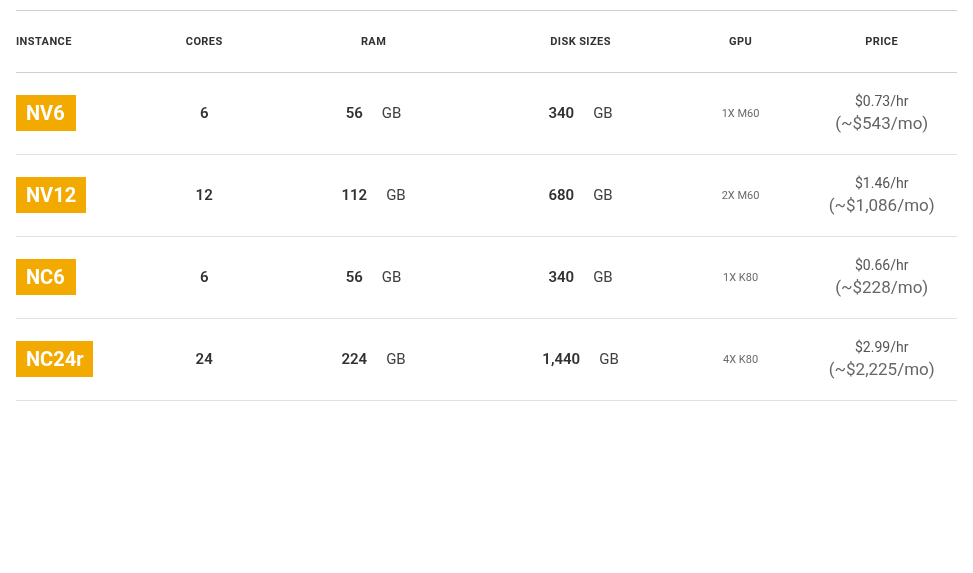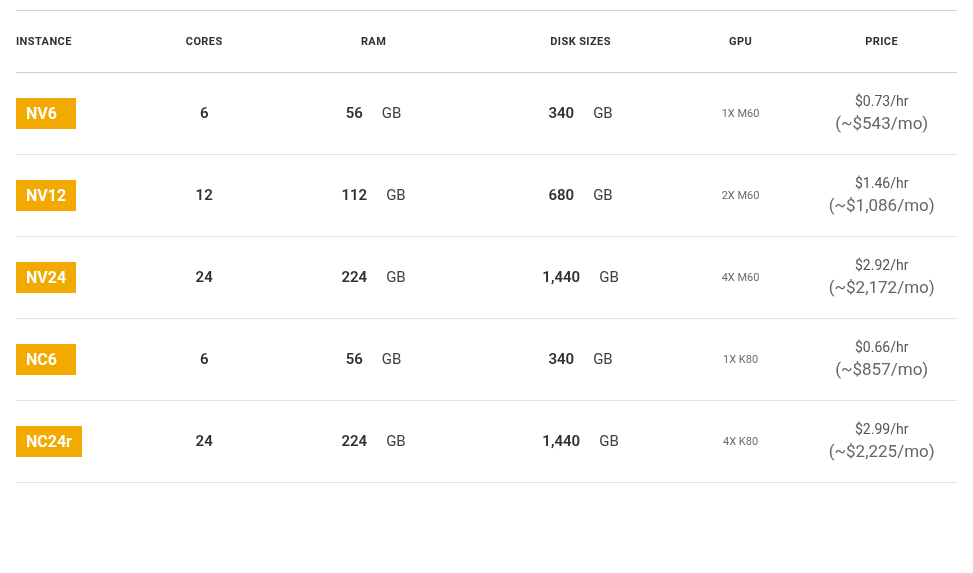--- a/index.html
+++ b/index.html
@@ -46,21 +46,21 @@
     }
     tbody td:first-child {
       text-align: left;
       padding-left: 0;
     }
     .instance-badge {
       display: inline-block;
       background: #f2a900;
       color: #ffffff;
       font-weight: 700;
-      font-size: 16px;
+      font-size: 20px;
       padding: 6px 10px;
       min-width: 60px;
       text-align: left;
     }
     .cores-val {
       color: #323130;
       font-weight: 600;
     }
     .num-strong {
       color: #323130;
@@ -125,34 +125,26 @@
       </tr>
       <tr>
         <td><span class="instance-badge">NV12</span></td>
         <td><span class="cores-val">12</span></td>
         <td><span class="num-strong">112</span><span class="unit">GB</span></td>
         <td><span class="num-strong">680</span><span class="unit">GB</span></td>
         <td class="gpu-cell">2X M60</td>
         <td class="price-cell"><span>$1.46/hr</span><span class="price-monthly">(~$1,086/mo)</span></td>
       </tr>
       <tr>
-        <td><span class="instance-badge">NV24</span></td>
-        <td><span class="cores-val">24</span></td>
-        <td><span class="num-strong">224</span><span class="unit">GB</span></td>
-        <td><span class="num-strong">1,440</span><span class="unit">GB</span></td>
-        <td class="gpu-cell">4X M60</td>
-        <td class="price-cell"><span>$2.92/hr</span><span class="price-monthly">(~$2,172/mo)</span></td>
-      </tr>
-      <tr>
         <td><span class="instance-badge">NC6</span></td>
         <td><span class="cores-val">6</span></td>
         <td><span class="num-strong">56</span><span class="unit">GB</span></td>
         <td><span class="num-strong">340</span><span class="unit">GB</span></td>
         <td class="gpu-cell">1X K80</td>
-        <td class="price-cell"><span>$0.66/hr</span><span class="price-monthly">(~$857/mo)</span></td>
+        <td class="price-cell"><span>$0.66/hr</span><span class="price-monthly">(~$228/mo)</span></td>
       </tr>
       <tr>
         <td><span class="instance-badge">NC24r</span></td>
         <td><span class="cores-val">24</span></td>
         <td><span class="num-strong">224</span><span class="unit">GB</span></td>
         <td><span class="num-strong">1,440</span><span class="unit">GB</span></td>
         <td class="gpu-cell">4X K80</td>
         <td class="price-cell"><span>$2.99/hr</span><span class="price-monthly">(~$2,225/mo)</span></td>
       </tr>
     </tbody>

